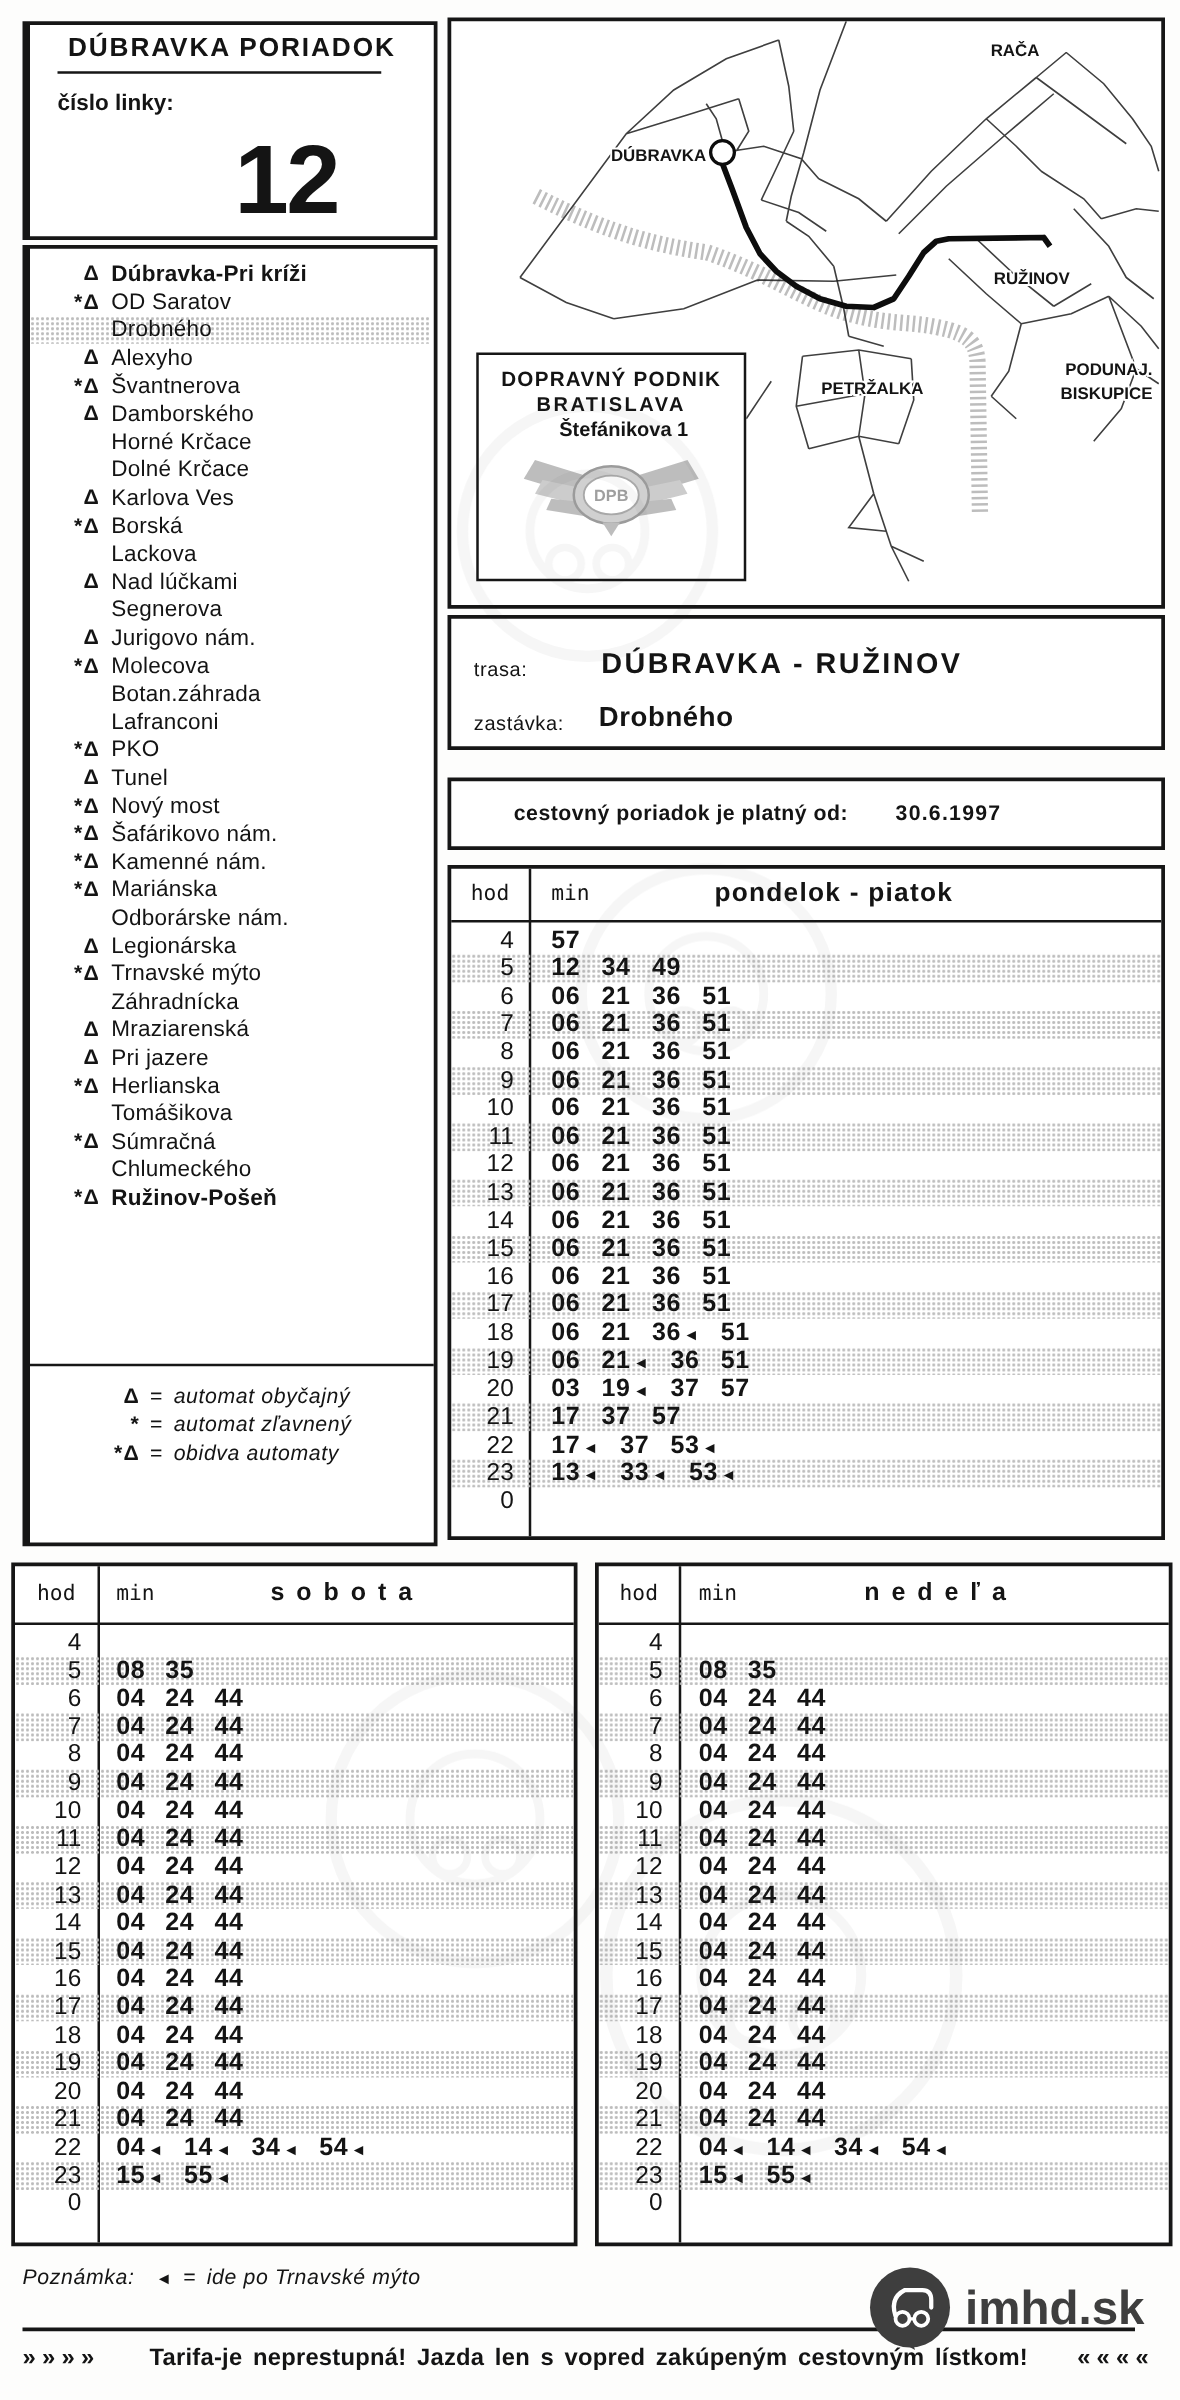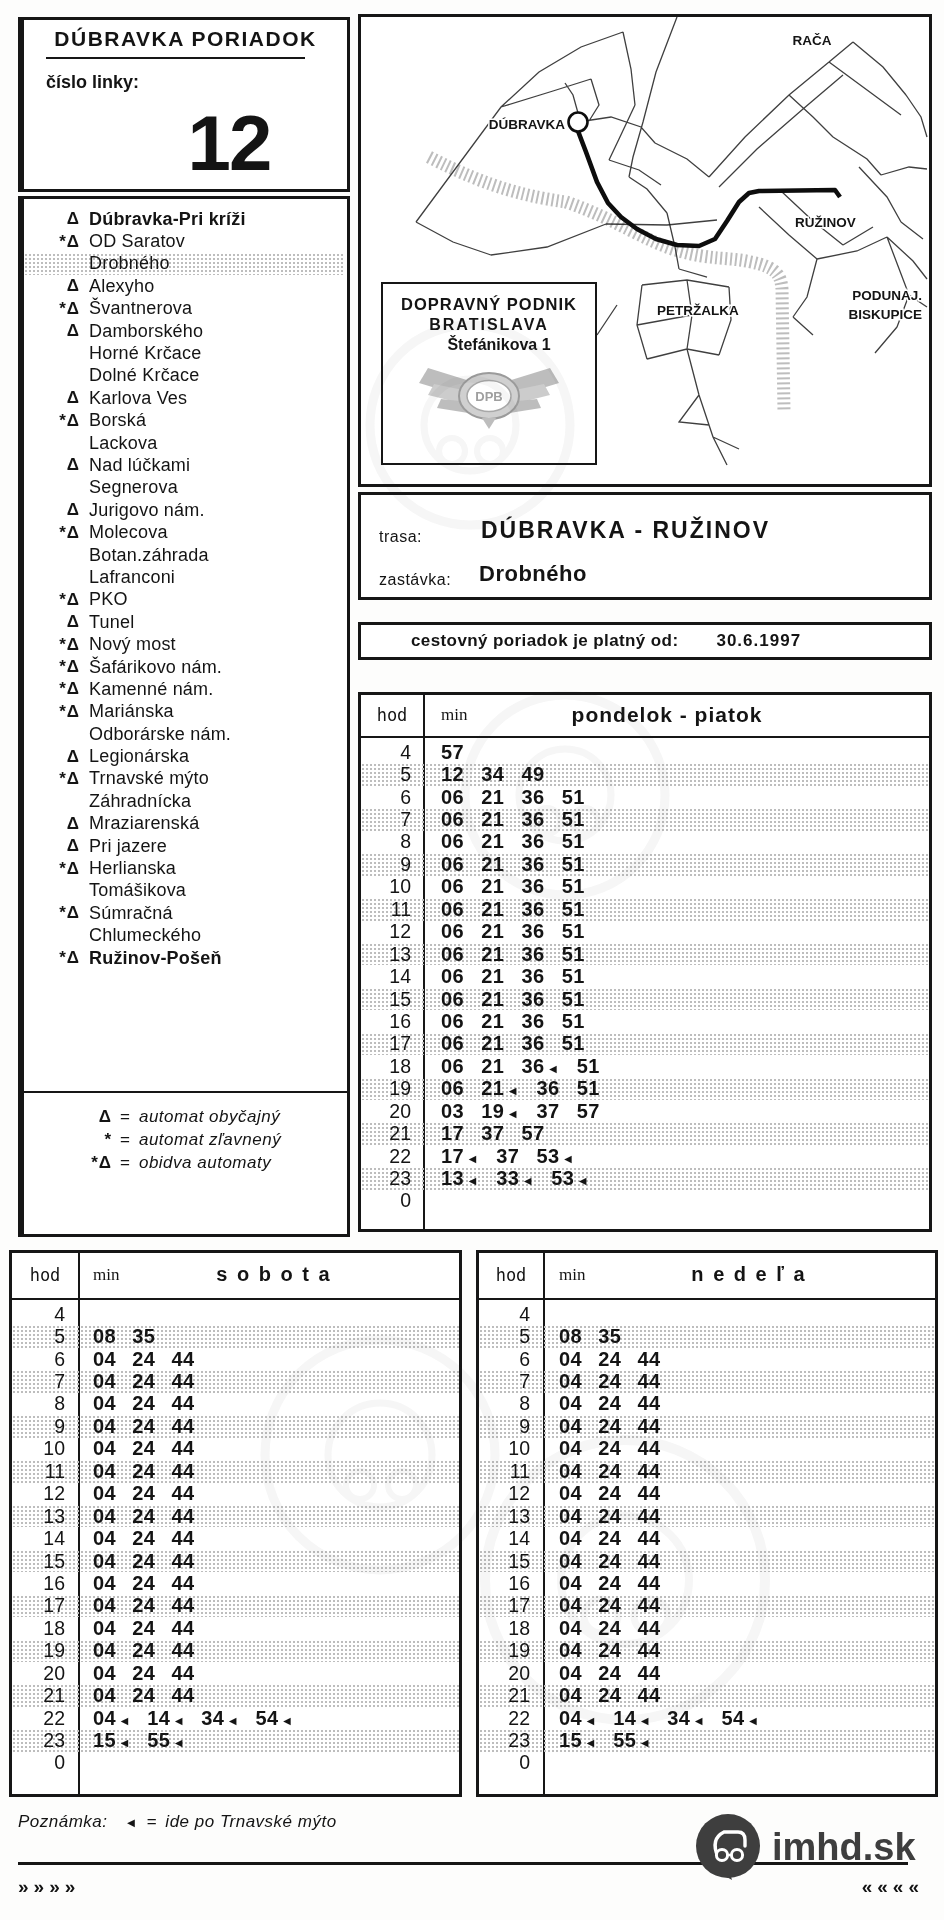--- a/index.html
+++ b/index.html
@@ -40,31 +40,31 @@
   #dpb-emblem{margin-top:4px;}
 
   
   #box-route{left:358px;top:492px;width:574px;height:108px;}
   .r-label{position:absolute;font-size:16px;letter-spacing:.5px;}
   .r-value{position:absolute;font-weight:700;}
   #trasa-label{left:18px;top:33px;}
   #trasa-value{left:120px;top:22px;font-size:23px;letter-spacing:2px;}
   #zast-label{left:18px;top:76px;}
   #zast-value{left:118px;top:66px;font-size:22px;letter-spacing:.5px;}
-  #box-valid{left:358px;top:622px;width:574px;height:38px;display:flex;align-items:center;padding-left:50px;gap:38px;text-align:right;}
+  #box-valid{left:358px;top:622px;width:574px;height:58px;display:flex;align-items:center;padding-left:50px;gap:38px;text-align:right;}
   .v-label{font-size:17px;font-weight:700;letter-spacing:.4px;}
   .v-date{font-size:17px;font-weight:700;letter-spacing:1px;}
 
   
   .ttable{position:absolute;}
   .vdiv{position:absolute;top:0;bottom:0;width:2px;background:#161616;}
   .thead{position:relative;height:41px;border-bottom:2px solid #161616;}
   .mono{font-family:"DejaVu Sans Mono",monospace;font-size:17px;}
   .h-hod{position:absolute;top:10px;text-align:center;}
-  .h-min{position:absolute;top:10px;font-family:Liberation Serif, serif;}
+  .h-min{position:absolute;top:10px;}
   .h-day{position:absolute;top:8px;font-weight:700;white-space:nowrap;}
   .rows{position:absolute;left:0;right:0;}
   .t-row{display:flex;align-items:center;height:22.45px;}
   .hr-h{text-align:right;font-size:19.5px;flex:none;box-sizing:border-box;}
   .hr-t{display:flex;align-items:center;flex:1 1 auto;}
   .tok{font-size:20px;font-weight:700;letter-spacing:.5px;white-space:nowrap;}
   .mark{font-size:12.5px;margin-left:2px;}
 
   #box-week{left:358px;top:692px;width:574px;height:540px;}
   #box-week .vdiv{left:62px;}
@@ -871,20 +871,21 @@
   <div id="note">
     <span class="n-label">Poznámka:</span>
     <span class="n-mark">◄</span>
     <span class="n-eq">=</span>
     <span class="n-text">ide po Trnavské mýto</span>
   </div>
 
   <div id="foot-rule"></div>
   <div id="footer">
     <span class="chev">»»»»</span>
+    <span class="f-text">Tarifa-je neprestupná! Jazda len s vopred zakúpeným cestovným lístkom!</span>
     <span class="chev">««««</span>
   </div>
 
   <svg id="imhd-logo" width="68" height="72" viewBox="0 0 68 72">
     <path d="M22,58 L38,67 L33,50 Z" fill="#3e3e3e"></path>
     <circle cx="34" cy="33" r="32" fill="#3e3e3e"></circle>
     <path d="M24,44 Q16,26 30,19 L44,19 Q51,19 51,27 L51,33" fill="none" stroke="#ffffff" stroke-width="3.4" stroke-linecap="round"></path>
     <circle cx="28" cy="42" r="5.6" fill="#3e3e3e" stroke="#ffffff" stroke-width="3"></circle>
     <circle cx="43" cy="42" r="5.6" fill="#3e3e3e" stroke="#ffffff" stroke-width="3"></circle>
     <path d="M33,42 L38,42" stroke="#ffffff" stroke-width="2.6"></path>

